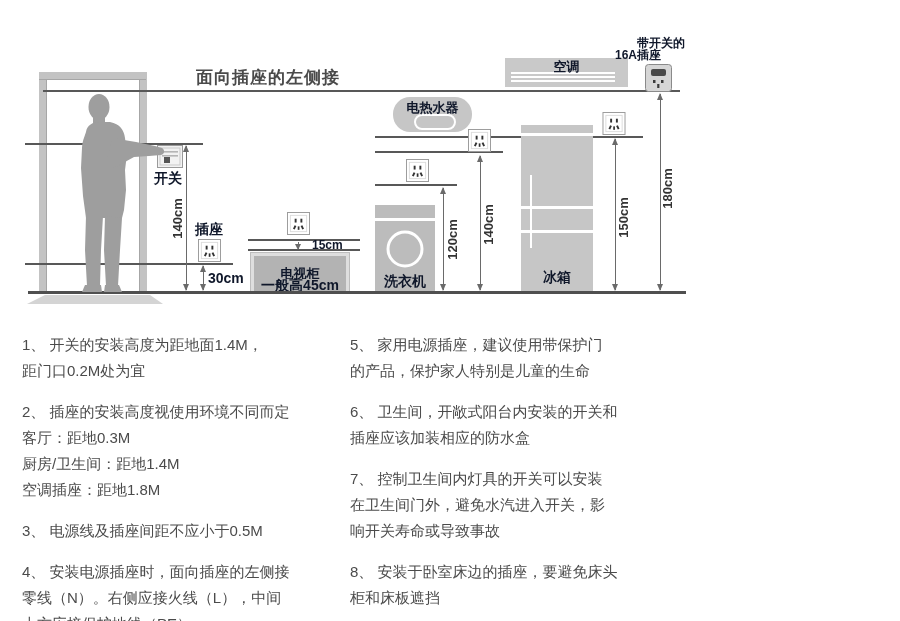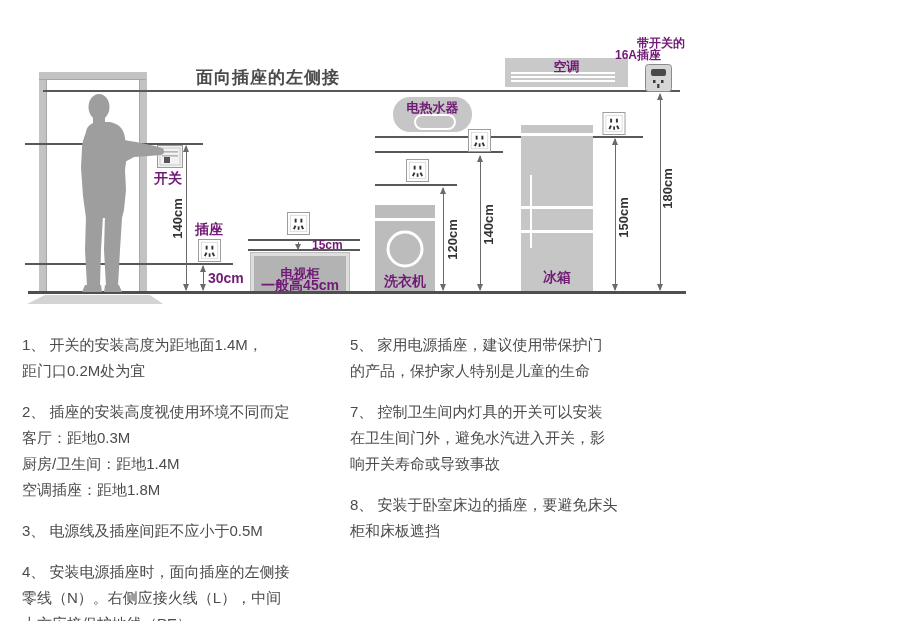--- a/index.html
+++ b/index.html
@@ -2,21 +2,21 @@
 <html><head>
 <meta charset="utf-8">
 <style>
   html,body{margin:0;padding:0;background:#fff;}
   .stage{
     position:relative;width:900px;height:621px;background:#fff;overflow:hidden;
     font-family:"Liberation Sans","DejaVu Sans",sans-serif;color:#3a3a3a;
   }
   .abs{position:absolute;}
   .line{position:absolute;background:#585858;}
-  .lbl{position:absolute;font-weight:700;color:#701a75;white-space:nowrap;line-height:1;}
+  .lbl{position:absolute;font-weight:700;color:#0f172a;white-space:nowrap;line-height:1;}
   .title{position:absolute;font-size:17px;font-weight:700;color:#4a4a4a;letter-spacing:1px;}
   
   .dim{position:absolute;width:1px;background:#6a6a6a;}
   .dim::before{content:"";position:absolute;top:-1px;left:-3px;border:3px solid transparent;border-top:none;border-bottom:7px solid #6a6a6a;}
   .dim::after{content:"";position:absolute;bottom:-1px;left:-3px;border:3px solid transparent;border-bottom:none;border-top:7px solid #6a6a6a;}
   .dim-down{position:absolute;width:1px;background:#6a6a6a;}
   .dim-down::after{content:"";position:absolute;bottom:-1px;left:-3px;border:3px solid transparent;border-bottom:none;border-top:6px solid #6a6a6a;}
   .vtext{position:absolute;font-weight:700;font-size:13px;color:#333;transform:rotate(-90deg);white-space:nowrap;line-height:1;}
   
   .appliance{position:absolute;background:#c6c6c6;}
@@ -197,20 +197,22 @@
 厨房/卫生间：距地1.4M
 空调插座：距地1.8M</p>
     <p>3、 电源线及插座间距不应小于0.5M</p>
     <p>4、 安装电源插座时，面向插座的左侧接
 零线（N）。右侧应接火线（L），中间
 上方应接保护地线（PE）</p>
   </div>
   <div class="notes-col" style="left:350px;top:320px;width:310px;">
     <p>5、 家用电源插座，建议使用带保护门
 的产品，保护家人特别是儿童的生命</p>
+    <p>6、 卫生间，开敞式阳台内安装的开关和
+插座应该加装相应的防水盒</p>
     <p>7、 控制卫生间内灯具的开关可以安装
 在卫生间门外，避免水汽进入开关，影
 响开关寿命或导致事故</p>
     <p>8、 安装于卧室床边的插座，要避免床头
 柜和床板遮挡</p>
   </div>
 
 </div>
 
 </body></html>

